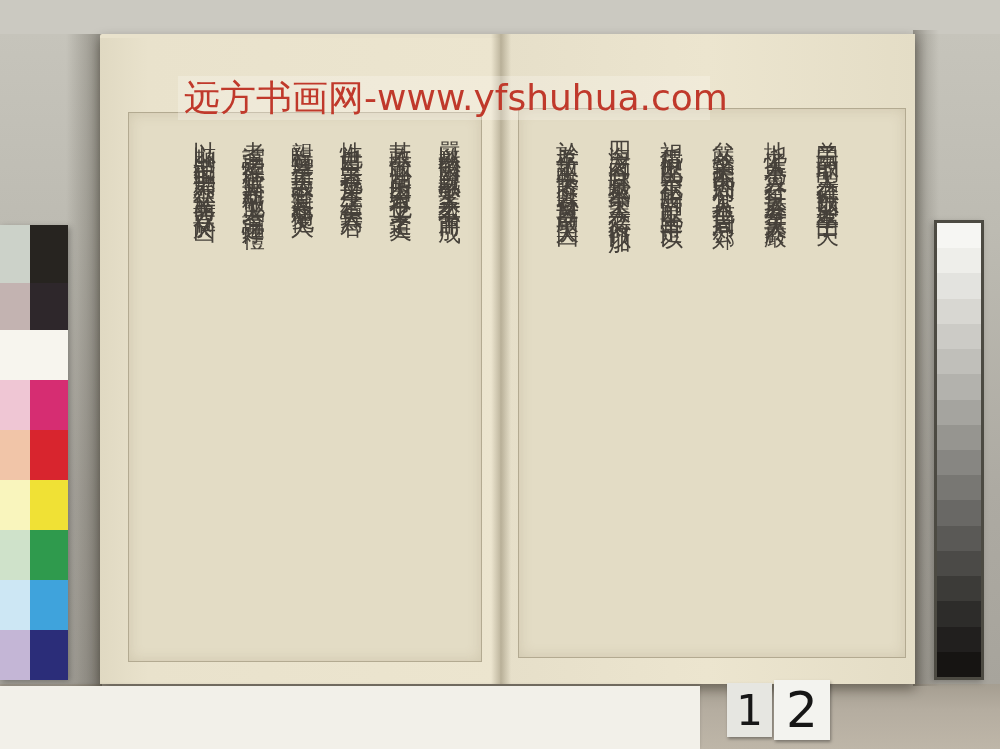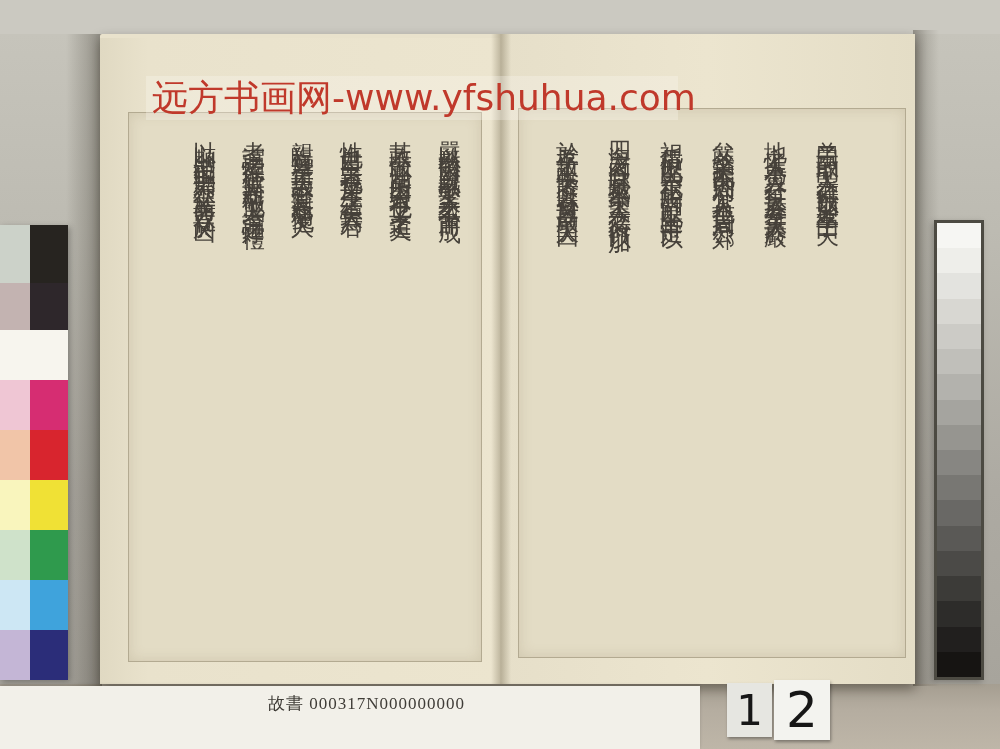--- a/index.html
+++ b/index.html
@@ -117,21 +117,21 @@
         <div class="vcol">曾子曰敢問聖人之德無以加於孝乎子曰天</div>
         <div class="vcol">地之性人為貴人之行莫大於孝孝莫大於嚴</div>
         <div class="vcol">父嚴父莫大配天則周公其人也昔者周公郊</div>
         <div class="vcol">祀后稷以配天宗祀王於明堂以配上帝是以</div>
         <div class="vcol">四海之內各以其職來祭夫聖人之德又何以加</div>
         <div class="vcol">於孝乎故親生之膝下以養父母日嚴聖人因</div>
       </div>
   </div>
 </div>
 
-<div class="abs watermark" style="color: rgb(192, 57, 43);">远方书画网-www.yfshuhua.com</div>
+<div class="abs watermark" style="color: rgb(192, 57, 43); margin-left: 32px;">远方书画网-www.yfshuhua.com</div>
 
 <div class="abs colorbar">
     <div class="crow">
       <div class="patch pale" style="background: rgb(204, 210, 201);"></div>
       <div class="patch vivid" style="background: rgb(39, 36, 32);"></div>
     </div>
     <div class="crow">
       <div class="patch pale" style="background: rgb(195, 179, 177);"></div>
       <div class="patch vivid" style="background: rgb(46, 39, 43);"></div>
     </div>
@@ -180,18 +180,17 @@
     <div class="gstep" style="background: rgb(90, 89, 86);"></div>
     <div class="gstep" style="background: rgb(75, 74, 71);"></div>
     <div class="gstep" style="background: rgb(60, 59, 56);"></div>
     <div class="gstep" style="background: rgb(45, 44, 42);"></div>
     <div class="gstep" style="background: rgb(33, 31, 30);"></div>
     <div class="gstep" style="background: rgb(22, 20, 18);"></div>
   </div>
 
 <div class="abs label-strip">
   <div class="label-text">
-    <div>故書 000317N000000000</div>
   </div>
 </div>
 
 <div class="abs tile tile-1">1</div>
 <div class="abs tile tile-2">2</div>
 
 </body></html>

